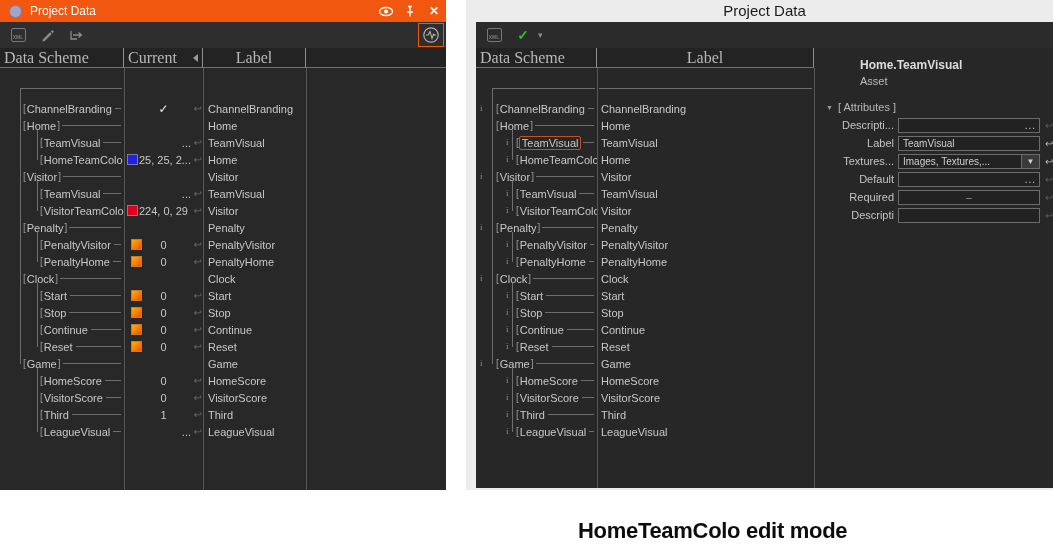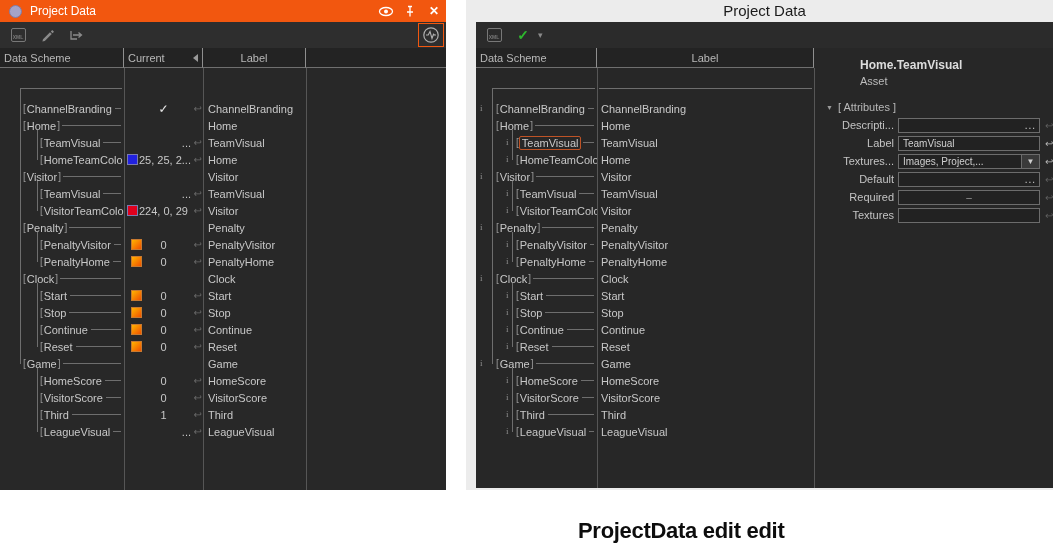--- a/index.html
+++ b/index.html
@@ -11,21 +11,21 @@
   #ltitle .dot{width:11px;height:11px;border-radius:50%;background:#a5a3c8;border:1px solid #7f7da8;margin:0 8px 0 9px;}
   #ltitle .t{color:#fff;font-size:12px;}
   #ltitle .sp{flex:1;}
   .tbtn{color:#fff;display:flex;align-items:center;justify-content:center;width:24px;height:22px;}
   .xglyph{color:#fff;font-size:12px;font-weight:bold;}
   #ltoolbar{position:absolute;left:0;top:22px;right:0;height:26px;background:#2e2e2e;display:flex;align-items:center;}
   .ticon{width:22px;height:18px;margin-left:7px;display:flex;align-items:center;justify-content:center;}
   .xmlbox{width:15px;height:14px;border:1px solid #787878;border-radius:2px;color:#787878;
           font-size:5px;font-weight:bold;display:flex;align-items:flex-end;justify-content:center;padding-bottom:1px;box-sizing:border-box;}
   #wavewrap{margin-left:auto;margin-right:2px;width:24px;height:22px;border:1px solid #f2570f;display:flex;align-items:center;justify-content:center;}
-  .hdr{position:absolute;left:0;right:0;height:20px;background:#232323;display:flex;color:#b8b8b8;font-size:11px;}
+  .hdr{position:absolute;left:0;right:0;height:20px;background:#232323;display:flex;color:#b8b8b8;font-size:16px;font-family:Liberation Serif, serif;}
   #lheader{top:48px;}
   .hcell{display:flex;align-items:center;box-sizing:border-box;border-right:1px solid #8f8f8f;border-bottom:1px solid #6f6f6f;padding:0 4px;}
   .tri-left{width:0;height:0;border-top:4px solid transparent;border-bottom:4px solid transparent;border-right:5px solid #9a9a9a;margin-left:auto;}
   .body{position:absolute;left:0;right:0;bottom:0;overflow:hidden;}
   #lbody{top:68px;background:#282828;}
   .vcol{position:absolute;top:0;bottom:0;width:1px;background:#565656;}
   .hline{position:absolute;height:1px;background:#6e6e6e;}
   .vline{position:absolute;width:1px;background:#6e6e6e;}
   .rows{position:absolute;left:0;right:0;}
   .trow{display:flex;height:17px;align-items:center;font-size:11px;color:#c8c8c8;white-space:nowrap;}
@@ -632,46 +632,46 @@
             <div class="p-field">
               <div class="p-lab">Label</div>
               <div class="p-box">
                 <div>TeamVisual</div>
               </div>
               <div class="p-undo bright">↩</div>
             </div>
             <div class="p-field">
               <div class="p-lab">Textures...</div>
               <div class="p-box" style="padding-right: 20px;">
-                <div>Images, Project,...</div>
+                <div>Images, Textures,...</div>
                 <div class="p-drop">▼</div>
               </div>
               <div class="p-undo bright">↩</div>
             </div>
             <div class="p-field">
               <div class="p-lab">Default</div>
               <div class="p-box">
                 <div></div>
                 <div class="p-trail">...</div>
               </div>
               <div class="p-undo dim">↩</div>
             </div>
             <div class="p-field">
               <div class="p-lab">Required</div>
               <div class="p-box center">
                 <div>–</div>
               </div>
               <div class="p-undo dim">↩</div>
             </div>
             <div class="p-field">
-              <div class="p-lab">Textures</div>
+              <div class="p-lab">Descripti</div>
               <div class="p-box">
                 <div></div>
               </div>
               <div class="p-undo dim">↩</div>
             </div>
           </div>
       </div>
     </div>
   </div>
 
-  <div id="cap-right" class="caption">ProjectData edit edit</div>
+  <div id="cap-right" class="caption">HomeTeamColo edit mode</div>
 </div>
 
 </body></html>

